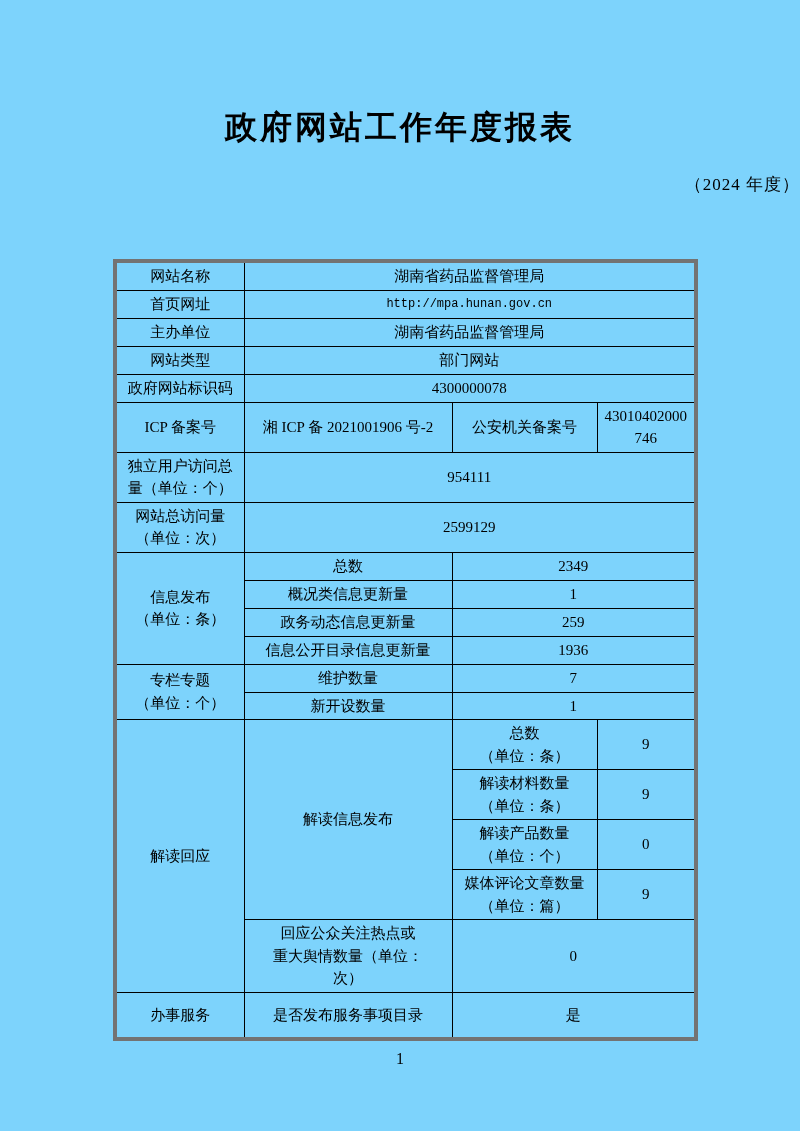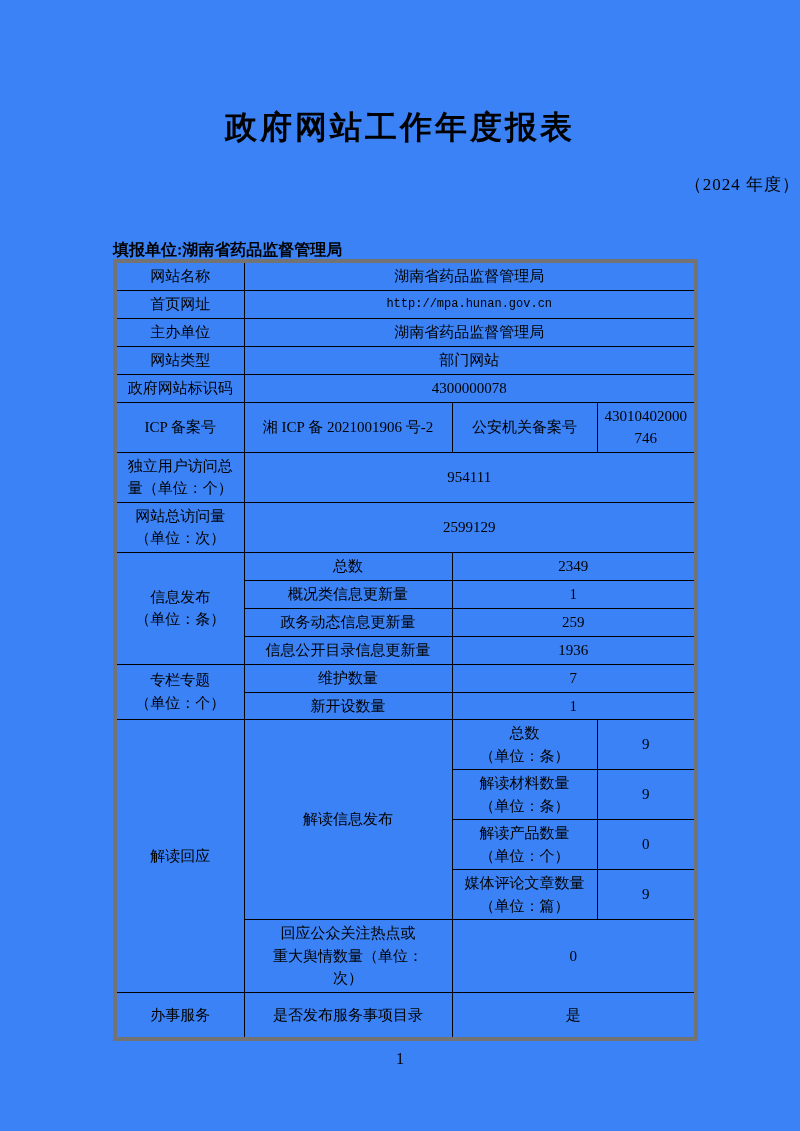--- a/index.html
+++ b/index.html
@@ -3,21 +3,21 @@
 <meta charset="utf-8">
 <style>
   * { margin: 0; padding: 0; box-sizing: border-box; }
   html, body { background: #ffffff; }
   body {
     width: 800px; height: 1131px;
     position: relative;
     font-family: "Liberation Serif", "DejaVu Serif", serif;
     color: #000000;
   }
-  .page { position: absolute; inset: 0; background: #3b82f6; }
+  .page { position: absolute; inset: 0; background: #7dd3fc; }
 
   .doc-title {
     position: absolute; top: 106px; left: 0; width: 100%;
     text-align: center;
     font-family: "Liberation Sans", "DejaVu Sans", sans-serif;
     font-weight: 700; font-size: 32px; letter-spacing: 3px;
     white-space: nowrap;
   }
   .doc-subtitle {
     position: absolute; top: 173px; left: 0; width: 100%;
@@ -61,21 +61,20 @@
     text-align: center; font-size: 16px;
   }
 </style>
 </head>
 <body>
 
 <div class="page">
 
   <h1 class="doc-title">政府网站工作年度报表</h1>
   <div class="doc-subtitle">（2024 年度）</div>
-  <div class="report-unit">填报单位:湖南省药品监督管理局</div>
 
   <table class="report">
     <colgroup>
       <col style="width:129px">
       <col style="width:208px">
       <col style="width:145px">
       <col style="width:99px">
     </colgroup>
     <tbody>
 

